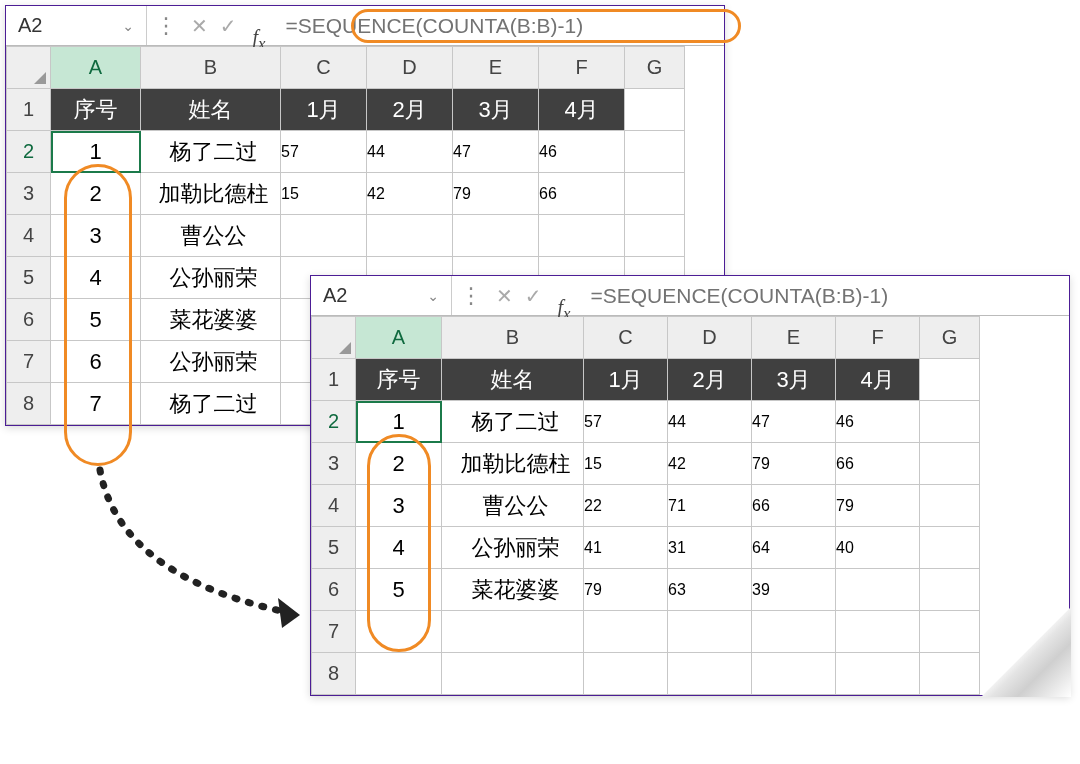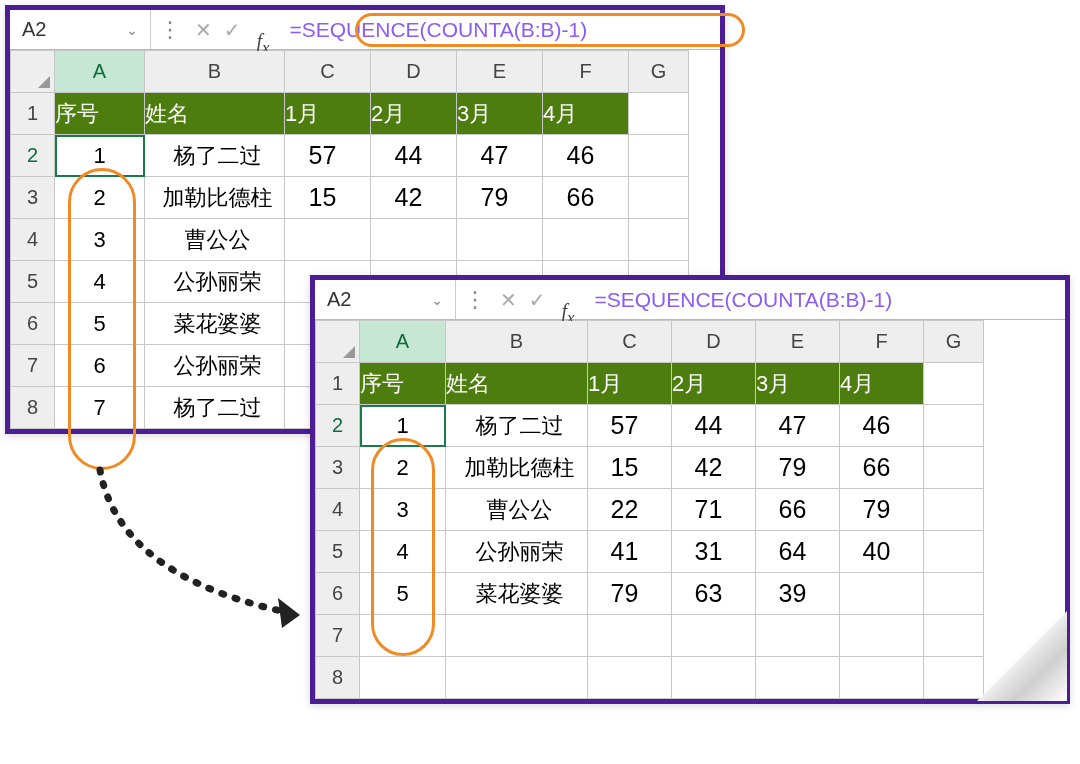--- a/index.html
+++ b/index.html
@@ -9,21 +9,21 @@
     font-family: "Microsoft YaHei", Arial, sans-serif;
     font-size: 18px;
     background: #fff;
     width: 1080px;
     height: 764px;
     position: relative;
   }
   .workbook {
     position: absolute;
     background: #fff;
-    border: 5px solid #4c1d95;
+    border: 1px solid #4c1d95;
     box-shadow: 0 2px 8px rgba(0,0,0,0.15);
   }
   .wb1 { top: 5px; left: 5px; width: 720px; }
   .wb2 { top: 275px; left: 310px; width: 760px; }
   .formula-bar {
     display: flex;
     align-items: center;
     height: 40px;
     border-bottom: 1px solid #bbb;
     background: #fff;
@@ -43,21 +43,21 @@
   .vsep { width:1px; background:#ccc; height:100%; }
   .dots { padding: 0 8px; color:#888; font-size:22px; }
   .fbtn { padding: 0 6px; color:#aaa; font-size:20px; }
   .fbtn.x { }
   .fbtn.check { }
   .fx { padding: 0 10px; font-style: italic; font-family: 'Times New Roman', serif; font-size:20px; color:#444;margin-top:28px; }
   .formula-text {
     padding: 0 10px;
     font-family: Arial;
     font-size: 21px;
-    color: #8b5cf6;
+    color: #737373;
     flex:1;
     position:relative;
   }
   .sheet {
     border-collapse: collapse;
     background:#fff;
   }
   .sheet td, .sheet th {
     border: 1px solid #c7c7c7;
     height: 42px;
@@ -83,26 +83,27 @@
   .rowhdr.active { color:#0f6a3f; }
   .corner { background:#eeeeee; }
   .corner::after {
     content:"";
     position:absolute;
     right:4px; bottom:4px;
     border-left:12px solid transparent;
     border-bottom:12px solid #999;
   }
   .greenhdr {
-    background: #4d7c0f;
+    background: #404040;
     color: #fff;
+    text-align: center;
     font-size: 22px;
     font-weight: normal;
   }
-  .data { text-align: center; padding-right: 10px !important; font-size:25px; }
+  .data { text-align: left; padding-right: 10px !important; font-size:16px; }
   .data-center { text-align: center; font-size:22px; }
   .data-left { text-align: center; padding-left: 6px !important; font-size:22px; }
   .selcell { outline: 2px solid #1b7a4a; outline-offset:-2px; }
   .wA { width: 90px; }
   .wB { width: 140px; }
   .wC, .wD, .wE, .wF { width: 86px; }
   .wG { width: 60px; }
   .wA2 { width: 86px; }
   .wB2 { width: 142px; }
   .wC2, .wD2, .wE2, .wF2 { width: 84px; }

